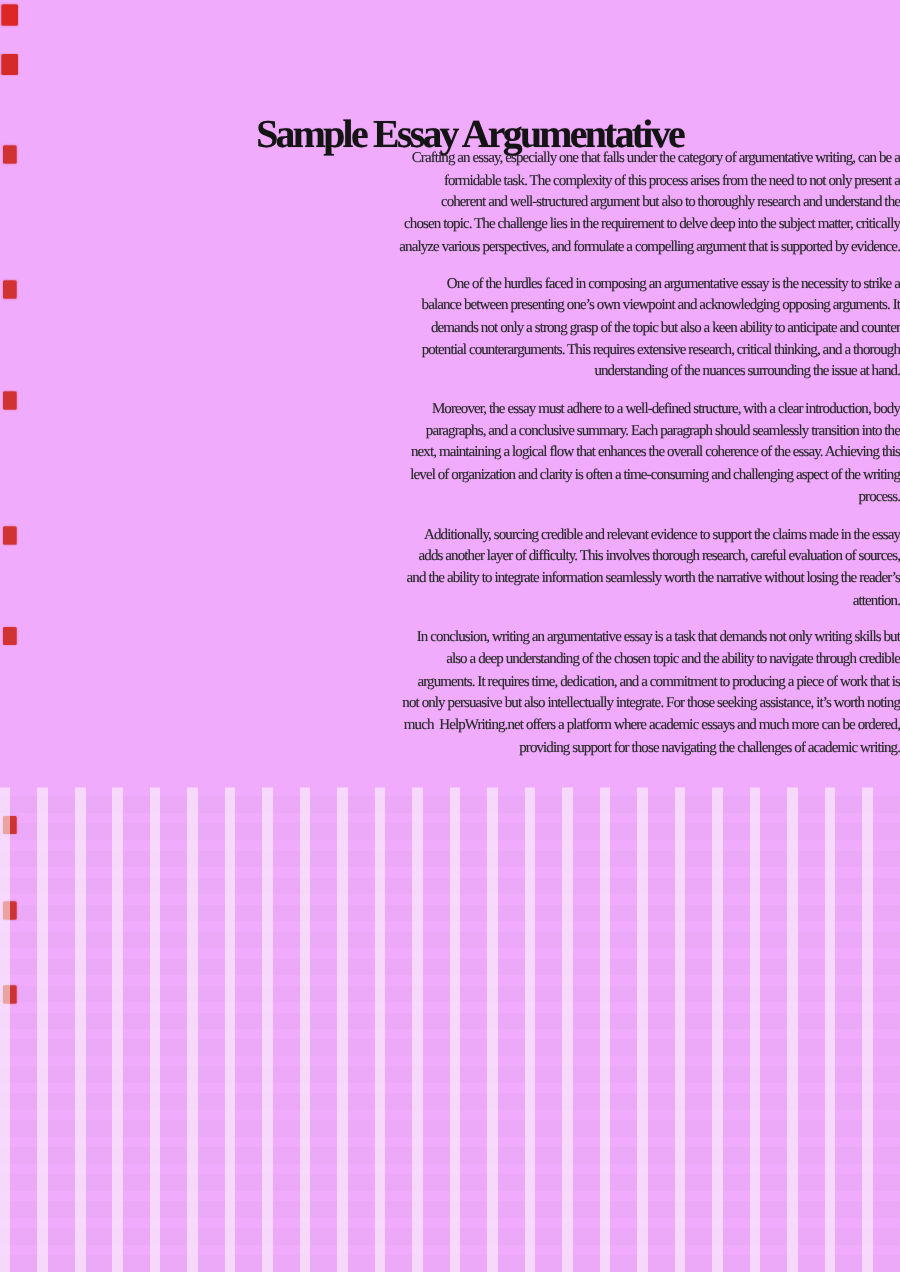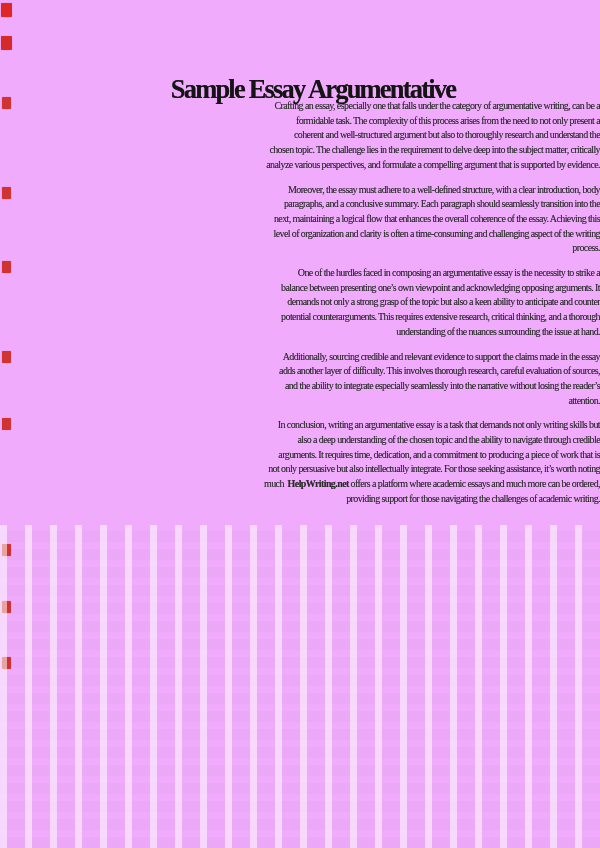--- a/index.html
+++ b/index.html
@@ -35,21 +35,21 @@
   }
   .essay-body p {
     margin: 0 0 10px 0;
     font-size: 10px;
     line-height: 14.7px;
     letter-spacing: -0.6px;
     white-space: pre-wrap;
     text-shadow: 0 0 0.5px rgba(40,40,40,0.45);
     text-align: right;
   }
-  .essay-body .b { font-weight: bold; }
+  .essay-body .b { font-weight: normal; }
   .edge-marks { position: absolute; inset: 0; pointer-events: none; }
   .edge-mark {
     position: absolute;
     border-radius: 1px;
     box-shadow: 0 0 1px rgba(210,40,40,0.6);
   }
   .watermark-texture {
     position: absolute;
     left: 0;
     top: 525px;
@@ -77,33 +77,33 @@
       <div class="edge-mark" style="left: 2px; top: 601px; width: 9px; height: 12px; background: rgb(209, 50, 50);"></div>
       <div class="edge-mark" style="left: 2px; top: 657px; width: 9px; height: 12px; background: rgb(209, 50, 50);"></div>
     </div>
   <h1 class="doc-title">Sample Essay Argumentative</h1>
   <div class="essay-body">
       <p><span>Crafting an essay, especially one that falls under the category of argumentative writing, can be a</span>
 <span>formidable task. The complexity of this process arises from the need to not only present a</span>
 <span>coherent and well-structured argument but also to thoroughly research and understand the</span>
 <span>chosen topic. The challenge lies in the requirement to delve deep into the subject matter, critically</span>
 <span>analyze various perspectives, and formulate a compelling argument that is supported by evidence.</span></p>
+      <p><span>One of the hurdles faced in composing an argumentative essay is the necessity to strike a</span>
+<span>balance between presenting one’s own viewpoint and acknowledging opposing arguments. It</span>
+<span>demands not only a strong grasp of the topic but also a keen ability to anticipate and counter</span>
+<span>potential counterarguments. This requires extensive research, critical thinking, and a thorough</span>
+<span>understanding of the nuances surrounding the issue at hand.</span></p>
       <p><span>Moreover, the essay must adhere to a well-defined structure, with a clear introduction, body</span>
 <span>paragraphs, and a conclusive summary. Each paragraph should seamlessly transition into the</span>
 <span>next, maintaining a logical flow that enhances the overall coherence of the essay. Achieving this</span>
 <span>level of organization and clarity is often a time-consuming and challenging aspect of the writing</span>
 <span>process.</span></p>
-      <p><span>One of the hurdles faced in composing an argumentative essay is the necessity to strike a</span>
-<span>balance between presenting one’s own viewpoint and acknowledging opposing arguments. It</span>
-<span>demands not only a strong grasp of the topic but also a keen ability to anticipate and counter</span>
-<span>potential counterarguments. This requires extensive research, critical thinking, and a thorough</span>
-<span>understanding of the nuances surrounding the issue at hand.</span></p>
       <p><span>Additionally, sourcing credible and relevant evidence to support the claims made in the essay</span>
 <span>adds another layer of difficulty. This involves thorough research, careful evaluation of sources,</span>
-<span>and the ability to integrate especially seamlessly into the narrative without losing the reader’s</span>
+<span>and the ability to integrate information seamlessly worth the narrative without losing the reader’s</span>
 <span>attention.</span></p>
       <p><span>In conclusion, writing an argumentative essay is a task that demands not only writing skills but</span>
 <span>also a deep understanding of the chosen topic and the ability to navigate through credible</span>
 <span>arguments. It requires time, dedication, and a commitment to producing a piece of work that is</span>
 <span>not only persuasive but also intellectually integrate. For those seeking assistance, it’s worth noting</span>
 <span>much  </span><span class="b">HelpWriting.net</span><span> offers a platform where academic essays and much more can be ordered,</span>
 <span>providing support for those navigating the challenges of academic writing.</span></p>
     </div>
   <div class="watermark-texture"></div>
 </div>

